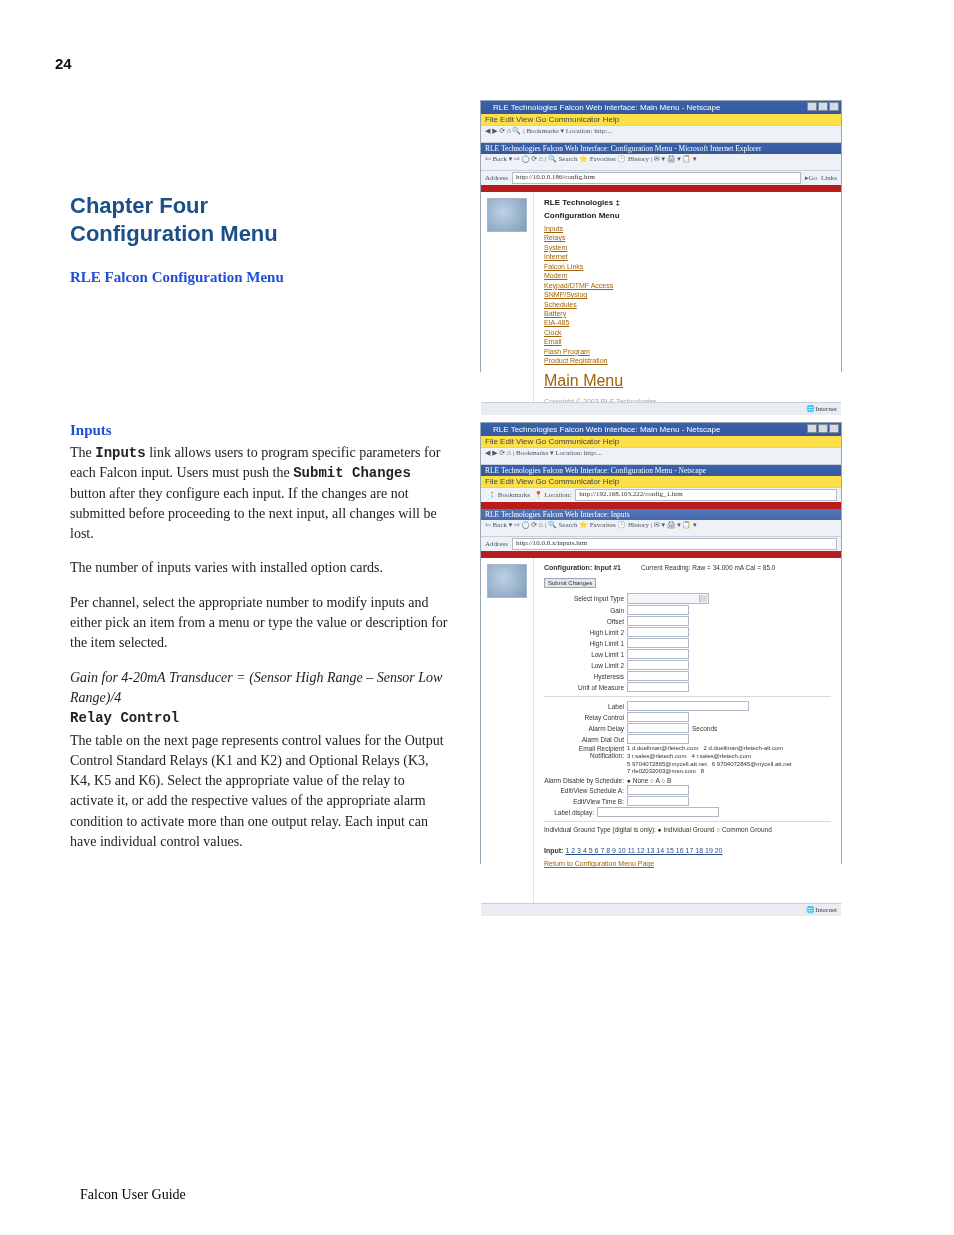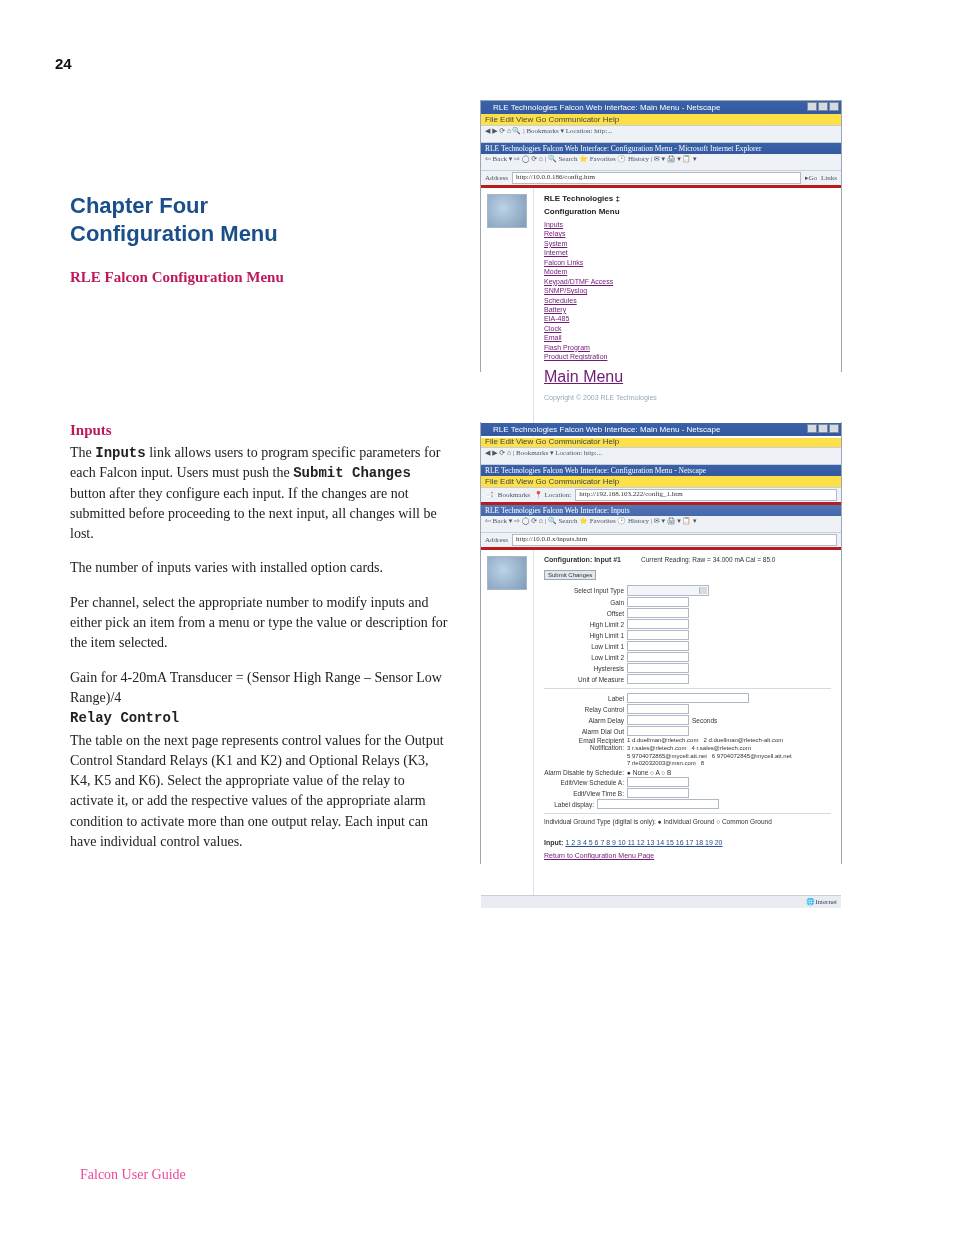--- a/index.html
+++ b/index.html
@@ -42,21 +42,21 @@
   .left {
     flex: 0 0 380px;
   }
   .right {
     flex: 1;
   }
   .subheading {
     font-family: Georgia, serif;
     font-weight: bold;
     font-size: 15px;
-    color: #be185d;
+    color: #1d4ed8;
     margin: 0 0 4px 0;
   }
   p.body {
     font-size: 14px;
     line-height: 1.45;
     margin: 0 0 14px 0;
     color: #222;
   }
   .mono {
     font-family: 'Courier New', monospace;
@@ -112,21 +112,21 @@
     border-bottom: 1px solid #c7cfda;
     height: 14px;
     font-size: 7px;
     padding: 1px 4px;
     color: #4a5568;
     white-space: nowrap;
     overflow: hidden;
   }
   .ss-addr {
     background: #eef1f5;
-    border-bottom: 3px solid #b91c1c;
+    border-bottom: 7px solid #b91c1c;
     font-size: 7px;
     padding: 1px 4px;
     color: #4a5568;
     display: flex;
     align-items: center;
     gap: 4px;
     overflow: hidden;
   }
   .ss-addr .addr-box {
     flex: 1;
@@ -136,21 +136,21 @@
     padding: 0 3px;
     font-size: 7px;
     color: #333;
     overflow: hidden;
   }
   .ss-body {
     background: #fff;
     display: flex;
     position: relative;
   }
-  .ss-body.small-body { height: 250px; }
+  .ss-body.small-body { height: 210px; }
   .ss-body.large-body { height: 345px; }
   .ss-side {
     width: 52px;
     background: #fff;
     border-right: 1px solid #dde3ea;
   }
   .ss-side .thumb {
     width: 38px;
     height: 32px;
     margin: 6px auto;
@@ -167,21 +167,21 @@
     font-size: 8px;
     font-weight: bold;
     color: #222;
     margin-bottom: 4px;
   }
   .ss-links {
     font-size: 7px;
     line-height: 1.35;
   }
   .ss-links a, .ss-link {
-    color: #701a75;
+    color: #a16207;
     text-decoration: underline;
     display: block;
   }
   .ss-foot {
     font-size: 7px;
     color: #9aa7b5;
     margin-top: 8px;
   }
   .ss-status {
     background: #e9edf1;
@@ -189,27 +189,28 @@
     height: 12px;
     font-size: 7px;
     color: #3b4552;
     padding: 0 4px;
     display: flex;
     justify-content: flex-end;
     align-items: center;
   }
   .indent {
     margin-left: 28px;
+    font-style: italic;
   }
   .footer-label {
     position: absolute;
-    bottom: 52px;
+    bottom: 32px;
     left: 80px;
     font-size: 14px;
-    color: #ec4899;
+    color: #000000;
   }
   
   .frm-row {
     display: flex;
     align-items: center;
     font-size: 6.5px;
     color: #333;
     margin: 1px 0;
     gap: 3px;
   }

